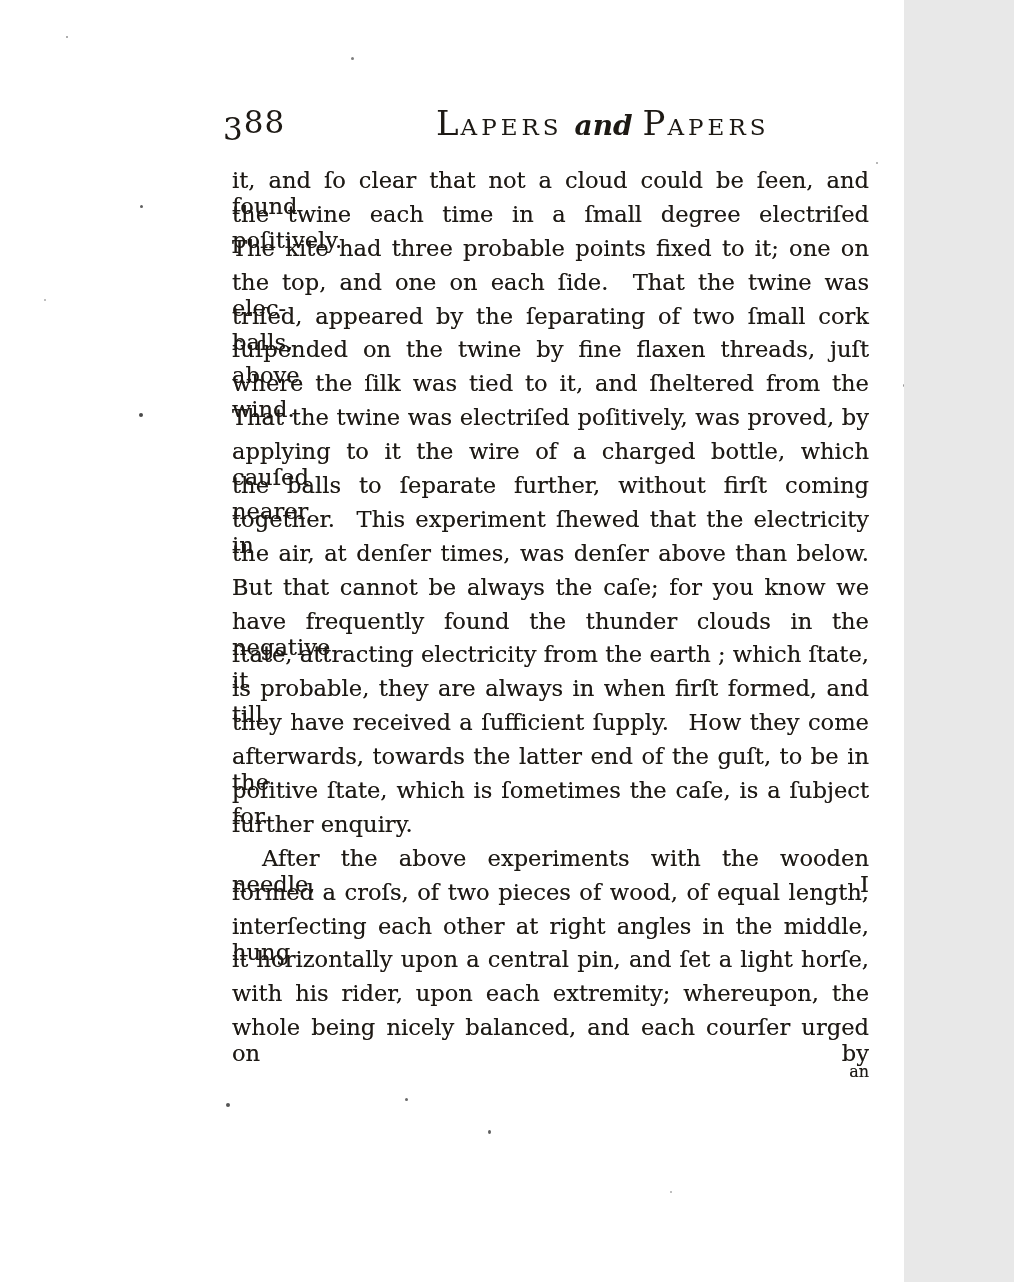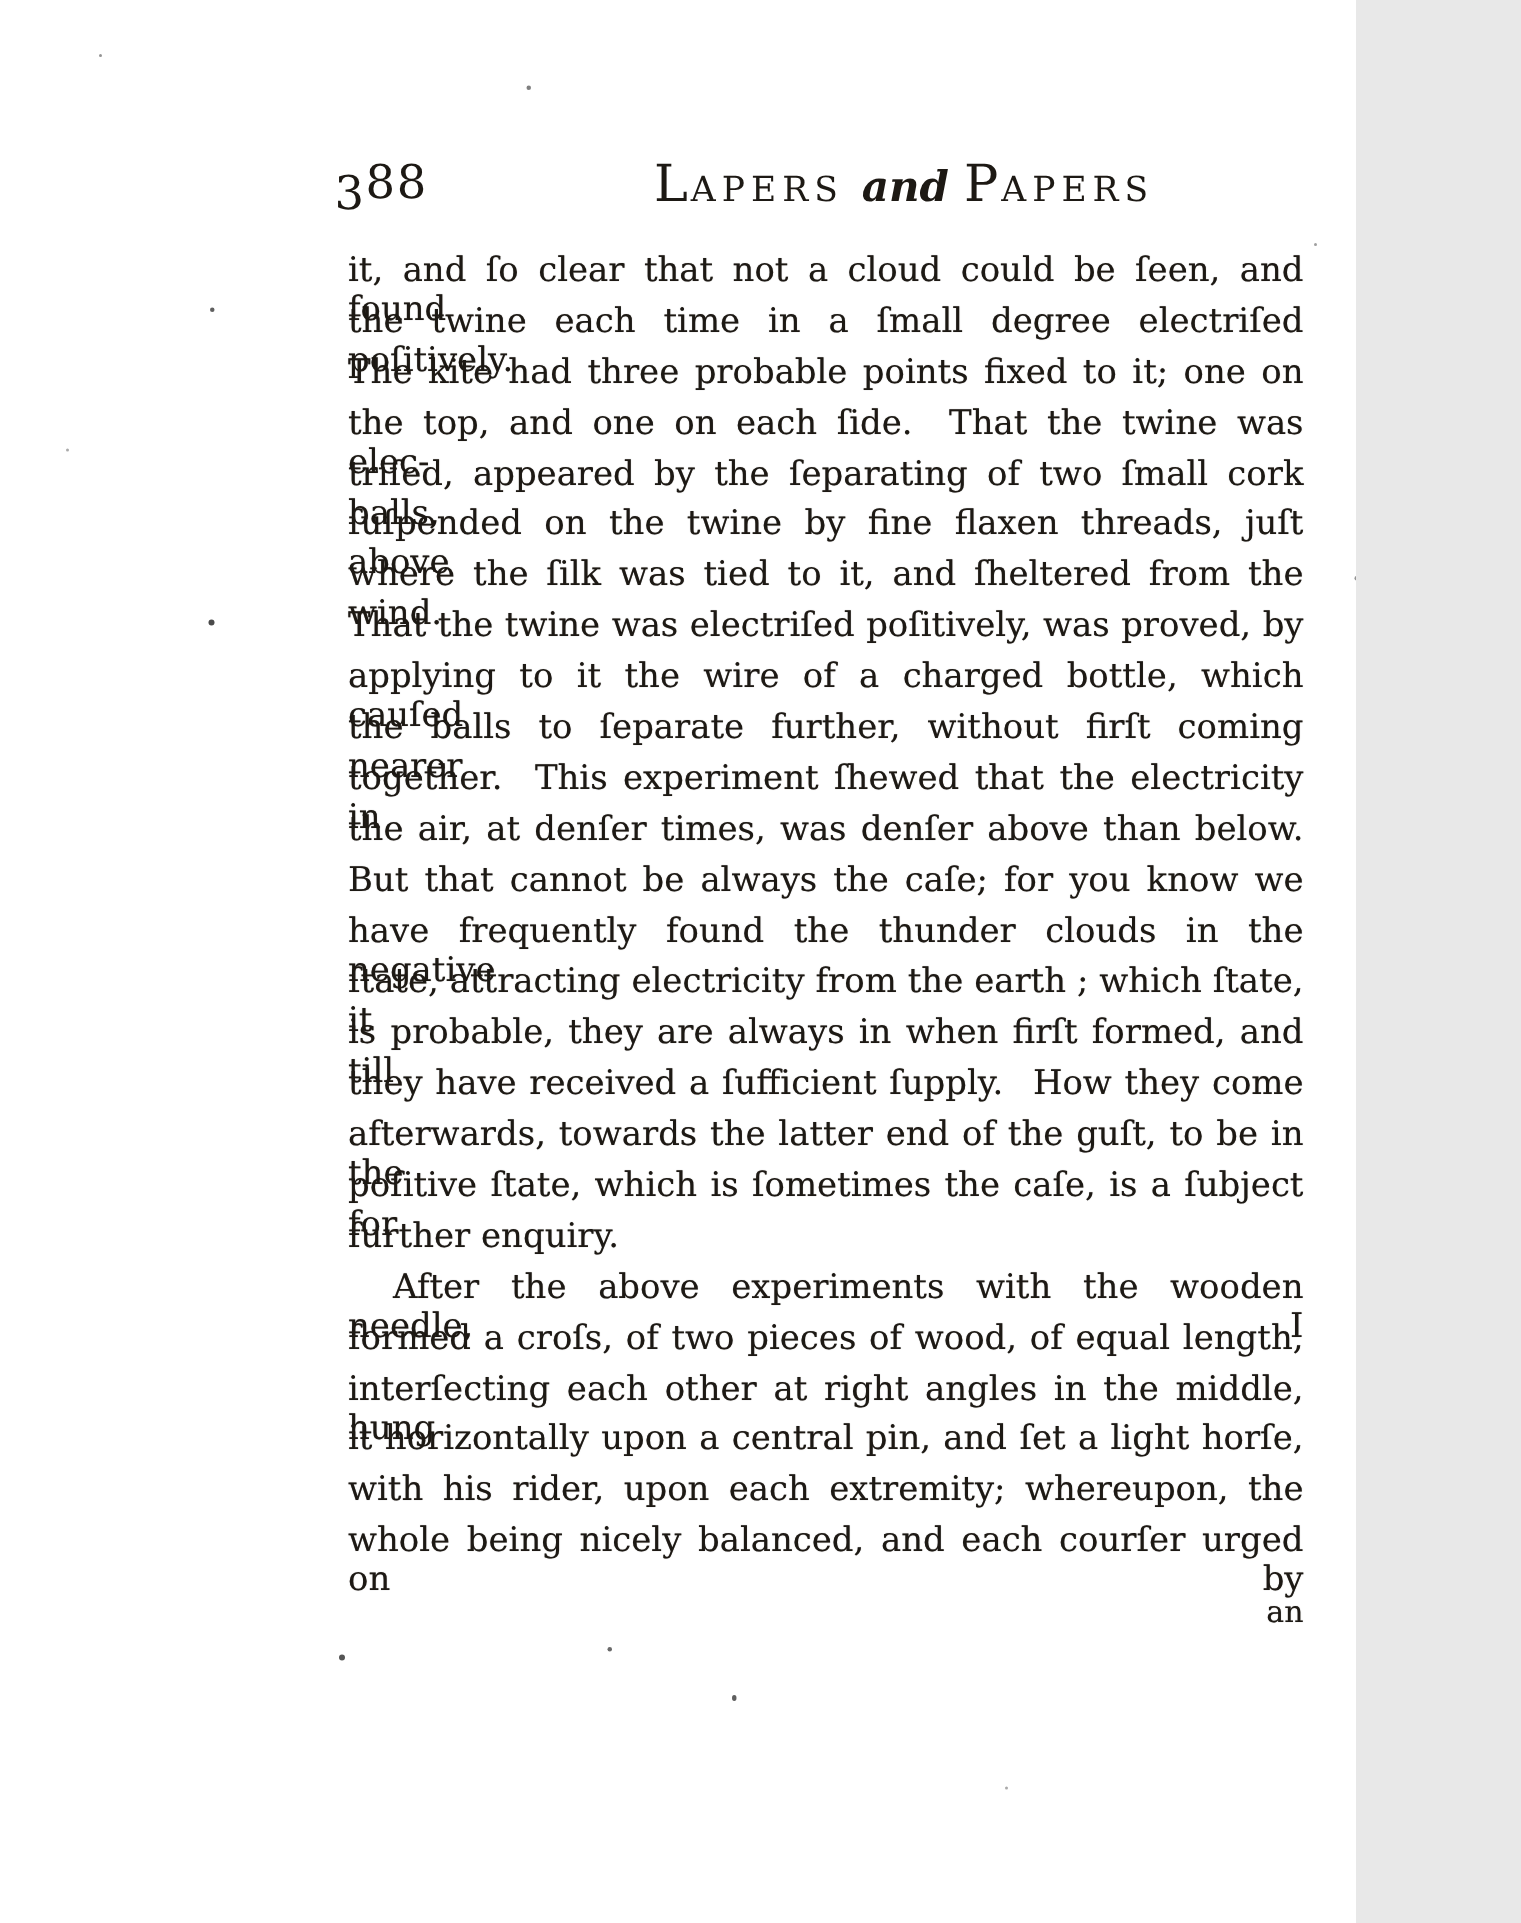--- a/index.html
+++ b/index.html
@@ -69,21 +69,21 @@
   .line.left {
     text-align: left;
     text-align-last: left;
   }
   .line.indent {
     text-indent: 30px;
   }
   .catchword {
     height: 30px;
     margin-top: 14px;
-    font-size: 20px;
+    font-size: 16px;
     text-align: right;
     text-shadow: 0 0 0.5px rgba(20,15,10,0.55);
   }
   
   .watermark {
     position: absolute;
     left: 703px;
     top: 1285px;
     display: flex;
     align-items: baseline;

